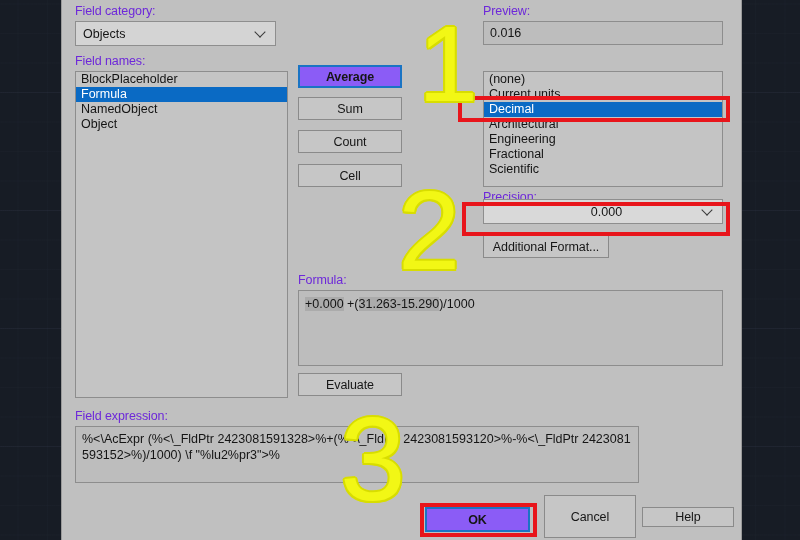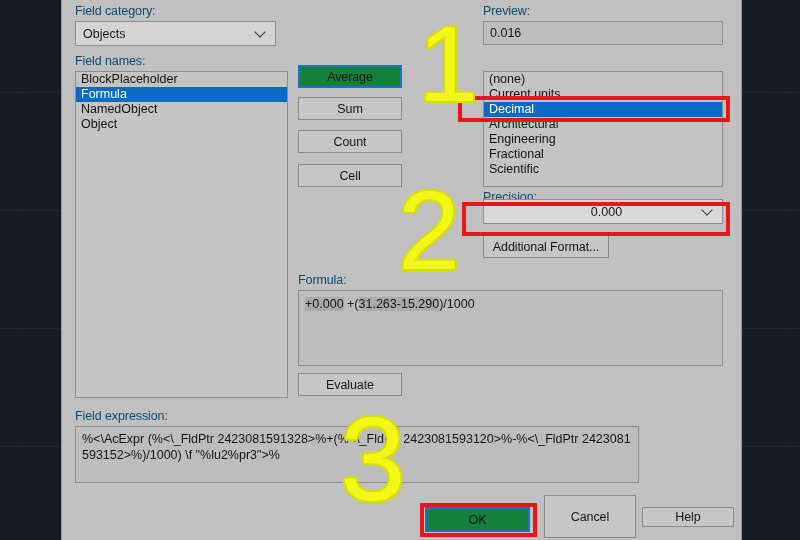--- a/index.html
+++ b/index.html
@@ -38,21 +38,21 @@
     top: -8px;
     width: 679px;
     height: 548px;
     background: #c0c0c0;
     box-shadow: 0 0 0 1px #9a9a9a;
   }
 
   .label {
     position: absolute;
     font-size: 12.5px;
-    color: #0c4a6e;
+    color: #6d28d9;
     white-space: nowrap;
     letter-spacing: -0.1px;
   }
 
   
   .combo {
     position: absolute;
     background: #d4d4d4;
     border: 1px solid #8e8e8e;
     box-sizing: border-box;
@@ -111,21 +111,22 @@
     box-sizing: border-box;
     display: flex;
     align-items: center;
     justify-content: center;
     font-size: 12.5px;
     color: #161616;
     letter-spacing: -0.1px;
   }
   .btn.focus {
     border: 2px solid #1a74c4;
-    background: #15803d;
+    background: #8b5cf6;
+    font-weight: bold;
   }
 
   
   .textarea {
     position: absolute;
     background: #bdbdbd;
     border: 1px solid #8d8d8d;
     box-sizing: border-box;
     font-size: 12.5px;
     color: #151515;

